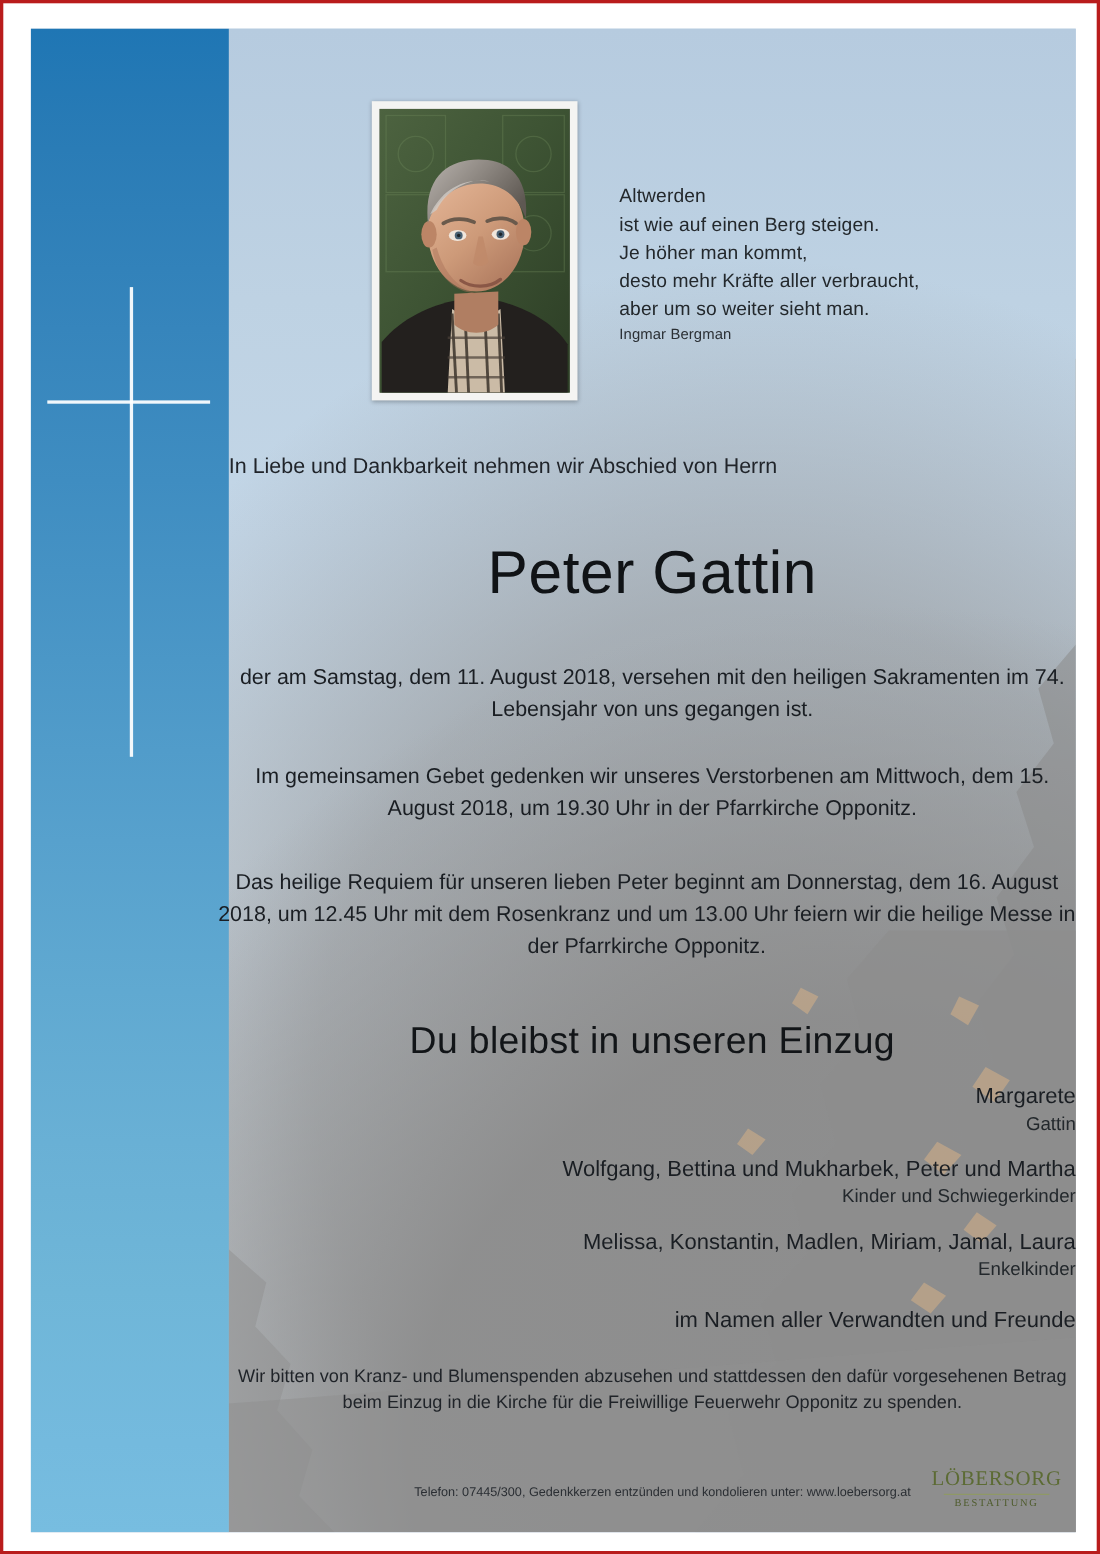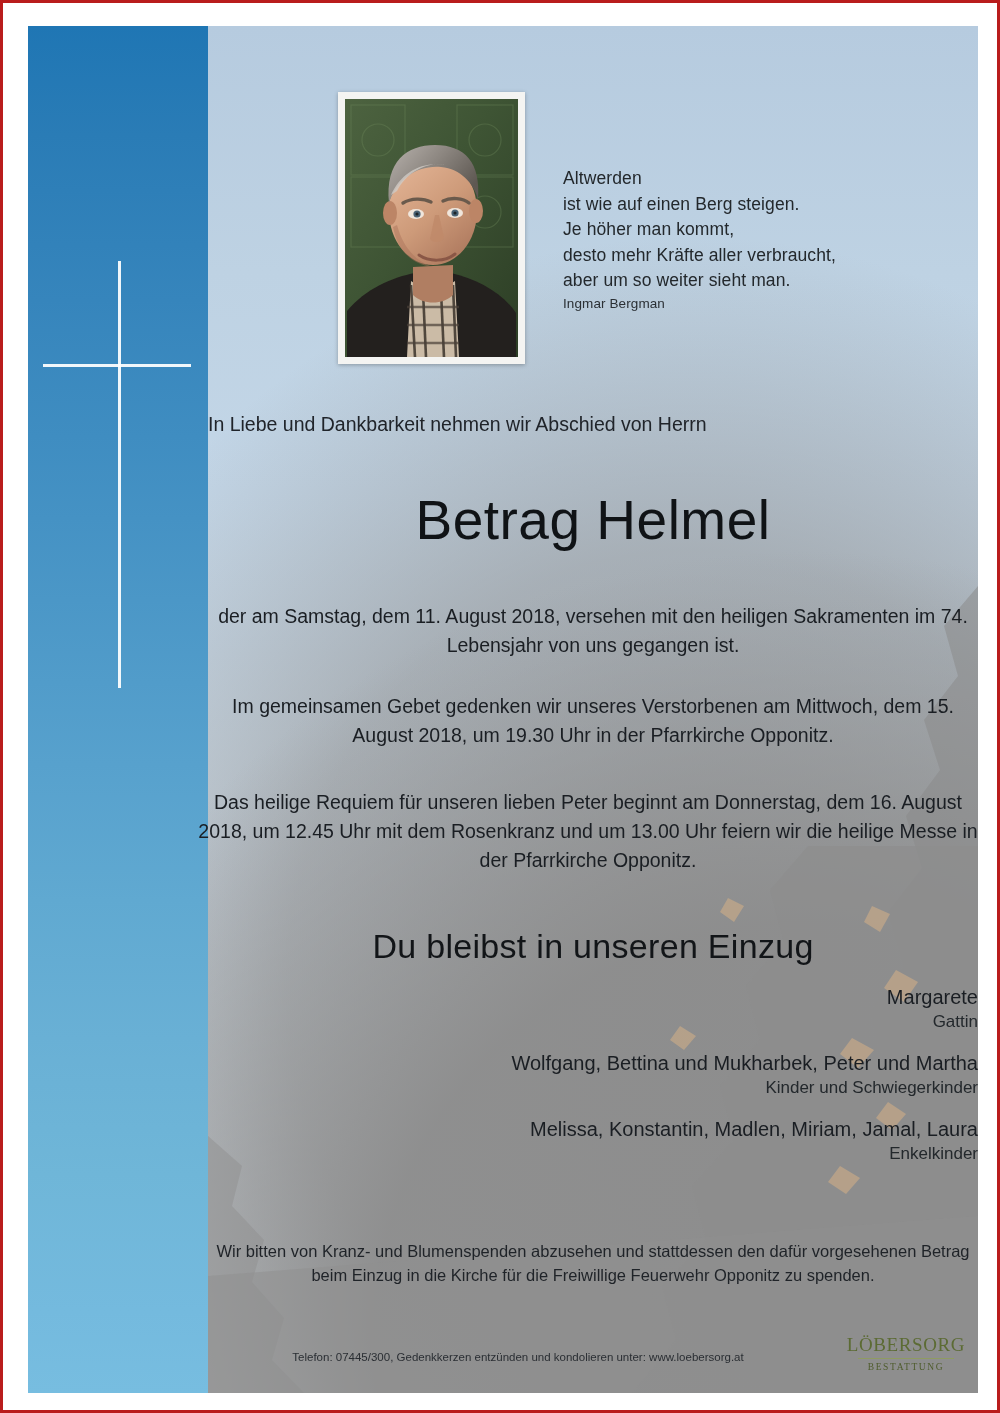--- a/index.html
+++ b/index.html
@@ -201,21 +201,21 @@
   .donation {
     left: 180px; top: 1213px; width: 770px;
     text-align: center;
     font-size: 16.5px;
     line-height: 24px;
     color: #1f2328;
   }
 
   .footer-note {
     left: 180px; top: 1323px; width: 620px;
-    text-align: center;
+    text-align: right;
     font-size: 11.5px;
     line-height: 16px;
     color: #2a2e33;
   }
 
   
   .logo {
     position: absolute;
     left: 818px;
     top: 1308px;
@@ -395,21 +395,21 @@
         <div>Altwerden</div>
         <div>ist wie auf einen Berg steigen.</div>
         <div>Je höher man kommt,</div>
         <div>desto mehr Kräfte aller verbraucht,</div>
         <div>aber um so weiter sieht man.</div>
         <div class="author">Ingmar Bergman</div>
       </div>
 
       <div class="blk intro">In Liebe und Dankbarkeit nehmen wir Abschied von Herrn</div>
 
-      <div class="blk name">Betrag Helmel</div>
+      <div class="blk name">Peter Gattin</div>
 
       <div class="blk para p-death">der am Samstag, dem 11. August 2018, versehen mit den heiligen Sakramenten im 74. Lebensjahr von uns gegangen ist.</div>
 
       <div class="blk para p-prayer">Im gemeinsamen Gebet gedenken wir unseres Verstorbenen am Mittwoch, dem 15. August 2018, um 19.30 Uhr in der Pfarrkirche Opponitz.</div>
 
       <div class="blk para p-requiem">Das heilige Requiem für unseren lieben Peter beginnt am Donnerstag, dem 16. August 2018, um 12.45 Uhr mit dem Rosenkranz und um 13.00 Uhr feiern wir die heilige Messe in der Pfarrkirche Opponitz.</div>
 
       <div class="blk motto">Du bleibst in unseren Einzug</div>
 
       <div class="blk family">
@@ -418,20 +418,21 @@
           <div class="fam-rel">Gattin</div>
         </div>
         <div class="fam-group">
           <div class="fam-names">Wolfgang, Bettina und Mukharbek, Peter und Martha</div>
           <div class="fam-rel">Kinder und Schwiegerkinder</div>
         </div>
         <div class="fam-group">
           <div class="fam-names">Melissa, Konstantin, Madlen, Miriam, Jamal, Laura</div>
           <div class="fam-rel">Enkelkinder</div>
         </div>
+        <div class="fam-closing">im Namen aller Verwandten und Freunde</div>
       </div>
 
       <div class="blk donation">Wir bitten von Kranz- und Blumenspenden abzusehen und stattdessen den dafür vorgesehenen Betrag beim Einzug in die Kirche für die Freiwillige Feuerwehr Opponitz zu spenden.</div>
 
       <div class="blk footer-note">Telefon: 07445/300, Gedenkkerzen entzünden und kondolieren unter: www.loebersorg.at</div>
 
       <div class="logo">
         <div class="logo-name">LÖBERSORG</div>
         <div class="logo-rule"></div>
         <div class="logo-sub">BESTATTUNG</div>

